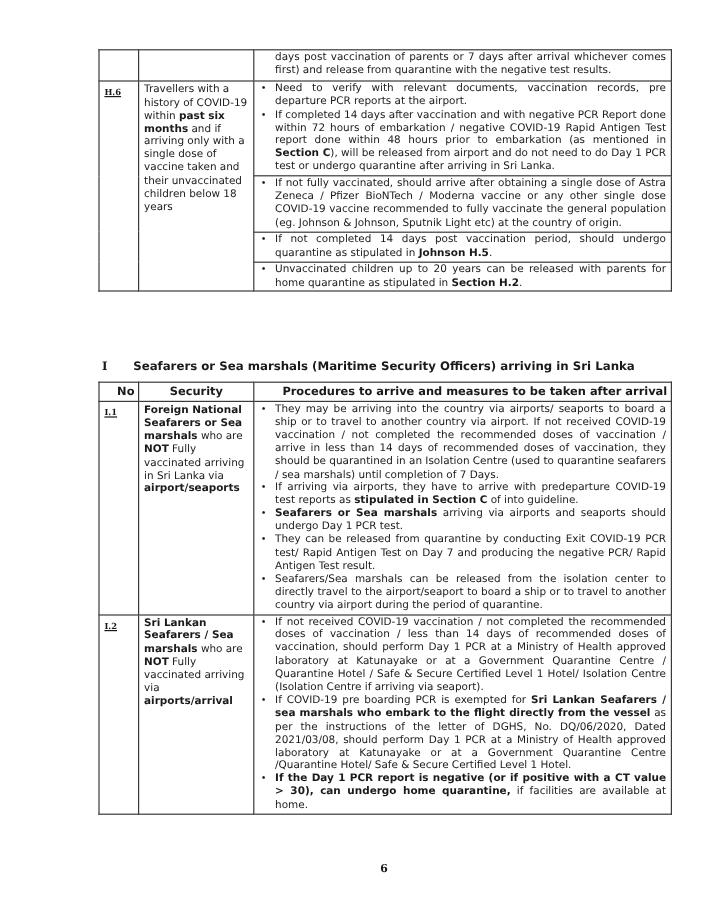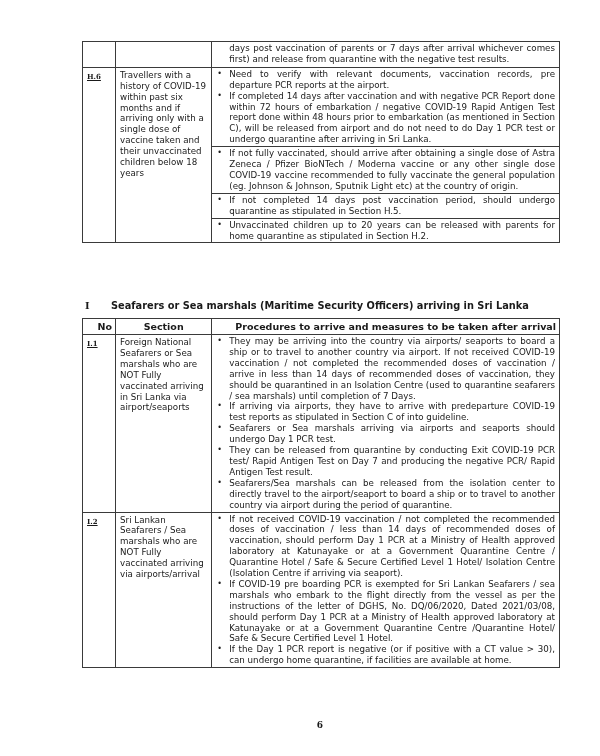--- a/index.html
+++ b/index.html
@@ -13,21 +13,21 @@
   .c-no { width: 33px; }
   .c-cat { width: 96px; }
   .c-proc { width: 347px; }
   .no { font-family: "DejaVu Serif", serif; font-weight: bold; font-size: 7px; padding: 4px 0 0 4px; text-decoration: underline; }
   .cat { font-size: 8.7px; line-height: 10.9px; padding: 2px 3px 2px 4px; }
   .proc { font-size: 8.7px; line-height: 10.9px; padding: 1px 4px 1px 4px; text-align: justify; }
   .cont { padding: 1px 4px 2px 17px; font-size: 8.7px; line-height: 10.9px; text-align: justify; }
   ul { margin: 0; padding: 0 0 0 13px; list-style: none; }
   li { position: relative; text-align: justify; }
   li::before { content: "•"; position: absolute; left: -12px; top: 0; font-size: 8px; }
-  .b { font-weight: normal; }
+  .b { font-weight: bold; }
   .hdr th { font-size: 9.5px; font-weight: bold; padding: 2px 3px; text-align: right; }
   .hdr th.center { text-align: center; }
   .section-title { position: absolute; left: 65px; top: 300px; font-size: 9.8px; font-weight: bold; }
   .section-title .letter { font-family: "DejaVu Serif", serif; display: inline-block; width: 26px; }
   .pagenum { position: absolute; left: 0; width: 600px; top: 720px; text-align: center;
              font-family: "DejaVu Serif", serif; font-weight: bold; font-size: 9px; }
 </style>
 </head>
 <body>
 
@@ -58,21 +58,21 @@
     <tr>
       <td class="proc">
             <ul>
               <li><span>If not fully vaccinated, should arrive after obtaining a single dose of Astra Zeneca / Pfizer BioNTech / Moderna vaccine or any other single dose COVID-19 vaccine recommended to fully vaccinate the general population (eg. Johnson &amp; Johnson, Sputnik Light etc) at the country of origin.</span></li>
             </ul>
           </td>
     </tr>
     <tr>
       <td class="proc">
             <ul>
-              <li><span>If not completed 14 days post vaccination period, should undergo quarantine as stipulated in </span><span class="b">Section H.5</span><span>.</span></li>
+              <li><span>If not completed 14 days post vaccination period, should undergo quarantine as stipulated in </span><span class="b">Johnson H.5</span><span>.</span></li>
             </ul>
           </td>
     </tr>
     <tr>
       <td class="proc">
             <ul>
               <li><span>Unvaccinated children up to 20 years can be released with parents for home quarantine as stipulated in </span><span class="b">Section H.2</span><span>.</span></li>
             </ul>
           </td>
     </tr>
@@ -85,21 +85,21 @@
 
   <table class="t2">
     <colgroup>
         <col class="c-no">
         <col class="c-cat">
         <col class="c-proc">
       </colgroup>
     <tbody>
         <tr class="hdr">
       <th>No</th>
-      <th class="center">Section</th>
+      <th class="center">Security</th>
       <th>Procedures to arrive and measures to be taken after arrival</th>
     </tr>
     <tr>
       <td class="no">I.1</td>
       <td class="cat"><span class="b">Foreign National Seafarers or Sea marshals</span><span> who are </span><span class="b">NOT</span><span> Fully vaccinated arriving in Sri Lanka via </span><span class="b">airport/seaports</span></td>
       <td class="proc">
             <ul>
               <li><span>They may be arriving into the country via airports/ seaports to board a ship or to travel to another country via airport. If not received COVID-19 vaccination / not completed the recommended doses of vaccination / arrive in less than 14 days of recommended doses of vaccination, they should be quarantined in an Isolation Centre (used to quarantine seafarers / sea marshals) until completion of 7 Days.</span></li>
               <li><span>If arriving via airports, they have to arrive with predeparture COVID-19 test reports as </span><span class="b">stipulated in Section C</span><span> of into guideline.</span></li>
               <li><span class="b">Seafarers or Sea marshals</span><span> arriving via airports and seaports should undergo Day 1 PCR test.</span></li>

